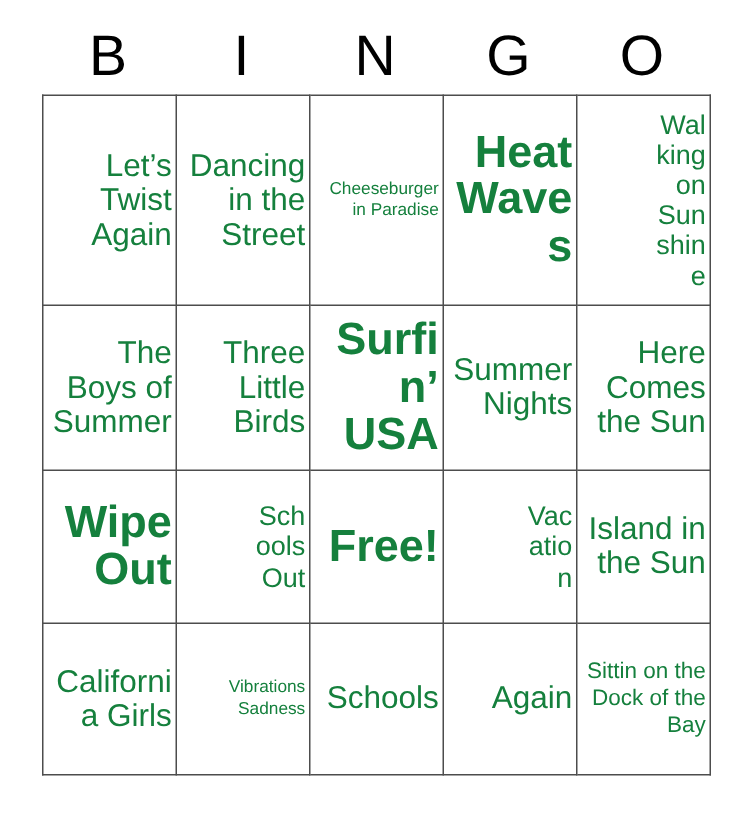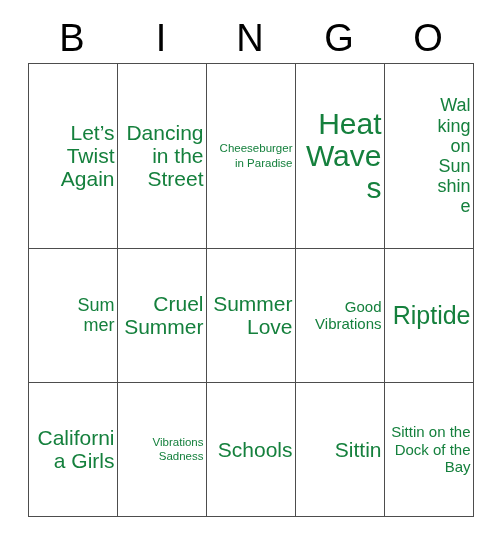--- a/index.html
+++ b/index.html
@@ -68,21 +68,21 @@
     line-height: 1.06;
     word-wrap: break-word;
     hyphens: none;
   }
   
   .sz-xs  { font-size: 11.5px; line-height: 1.25; }
   .sz-sm  { font-size: 15px;   line-height: 1.18; }
   .sz-md  { font-size: 18px;   line-height: 1.12; margin-left: 46px; }
   .sz-lg  { font-size: 21px;   line-height: 1.10; }
   .sz-xl  { font-size: 25px;   line-height: 1.08; }
-  .sz-xxl { font-size: 30px;   line-height: 1.06; }
+  .sz-xxl { font-size: 30px;   line-height: 1.06; font-weight: bold; }
 </style>
 </head>
 <body>
 
 <div class="card">
 
   <div class="bingo-header">
     <div class="hletter">B</div>
     <div class="hletter">I</div>
     <div class="hletter">N</div>
@@ -105,52 +105,69 @@
               <span class="cell-text sz-xs">Cheeseburger in Paradise</span>
             </td>
           <td>
               <span class="cell-text sz-xxl">Heat Waves</span>
             </td>
           <td>
               <span class="cell-text sz-md">Walking on Sunshine</span>
             </td>
         </tr>
 
-
+        <tr>
+          <td>
+              <span class="cell-text sz-lg">The Boys of Summer</span>
+            </td>
+          <td>
+              <span class="cell-text sz-lg">Three Little Birds</span>
+            </td>
+          <td>
+              <span class="cell-text sz-xxl">Surfin’ USA</span>
+            </td>
+          <td>
+              <span class="cell-text sz-lg">Summer Nights</span>
+            </td>
+          <td>
+              <span class="cell-text sz-lg">Here Comes the Sun</span>
+            </td>
+        </tr>
 
         <tr>
           <td>
-              <span class="cell-text sz-md">Summer</span>
+              <span class="cell-text sz-xxl">Wipe Out</span>
             </td>
           <td>
-              <span class="cell-text sz-lg">Cruel Summer</span>
+              <span class="cell-text sz-md">Schools Out</span>
             </td>
           <td>
-              <span class="cell-text sz-lg">Summer Love</span>
+              <span class="cell-text sz-xxl">Free!</span>
             </td>
           <td>
-              <span class="cell-text sz-sm">Good Vibrations</span>
+              <span class="cell-text sz-md">Vacation</span>
             </td>
           <td>
-              <span class="cell-text sz-xl">Riptide</span>
+              <span class="cell-text sz-lg">Island in the Sun</span>
             </td>
         </tr>
+
 
         <tr>
           <td>
               <span class="cell-text sz-lg">California Girls</span>
             </td>
           <td>
               <span class="cell-text sz-xs">Vibrations Sadness</span>
             </td>
           <td>
               <span class="cell-text sz-lg">Schools</span>
             </td>
           <td>
-              <span class="cell-text sz-lg">Sittin</span>
+              <span class="cell-text sz-lg">Again</span>
             </td>
           <td>
               <span class="cell-text sz-sm">Sittin on the Dock of the Bay</span>
             </td>
         </tr>
 
       </tbody>
     </table>
   </div>
 

